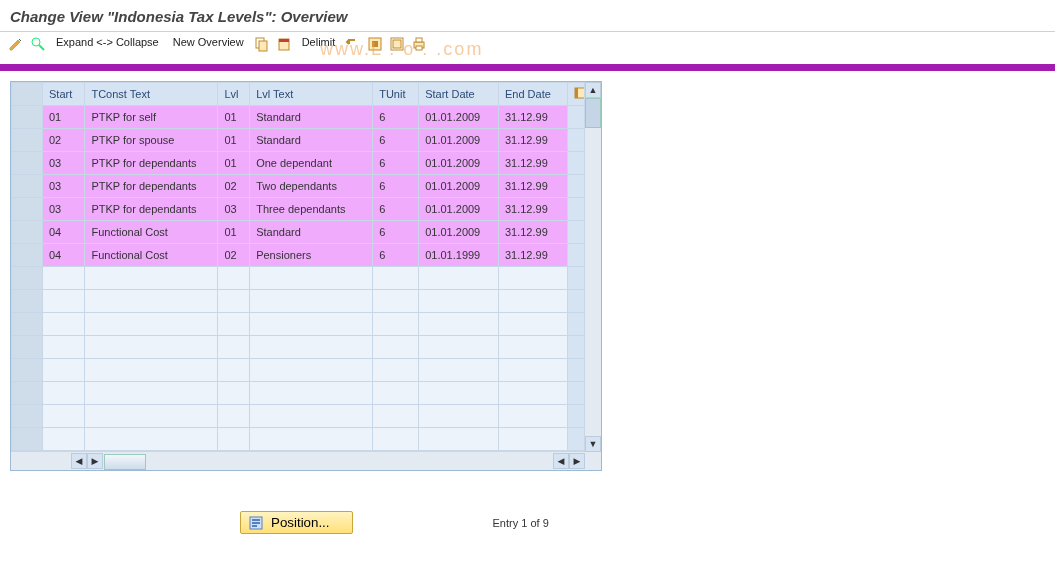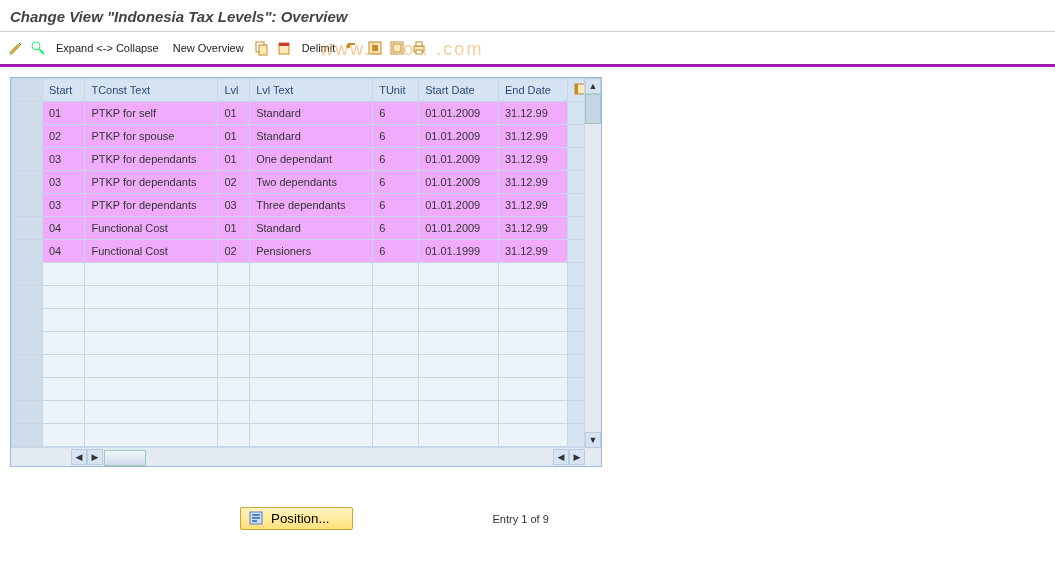--- a/index.html
+++ b/index.html
@@ -1,18 +1,18 @@
 <!DOCTYPE html>
 <html><head>
 <meta charset="utf-8">
 <style>
   html,body{margin:0;padding:0;font-family:Arial,Helvetica,sans-serif;font-size:11px;color:#333;background:#fff;width:1055px;height:573px;overflow:hidden}
   .title-bar{padding:8px 10px 6px;border-bottom:1px solid #d0d0d0}
   .title-bar h1{margin:0;font-style:italic;font-weight:bold;font-size:15px;color:#444}
-  .toolbar{display:flex;align-items:center;gap:6px;padding:4px 8px;border-bottom:3px solid #a21caf;height:24px}
+  .toolbar{display:flex;align-items:flex-start;gap:6px;padding:4px 8px;border-bottom:7px solid #a21caf;height:24px}
   .tb-ico{width:16px;height:16px;display:flex;align-items:center;justify-content:center;cursor:pointer}
   .tb-ico svg{width:16px;height:16px}
   .tb-text{padding:0 4px;cursor:pointer;color:#222}
   .watermark{position:absolute;left:320px;top:39px;font-size:18px;font-weight:normal;color:#f0a050;opacity:.55;letter-spacing:2px;pointer-events:none}
   .work-area{position:relative;padding:10px}
   .grid-wrap{border:1px solid #9cb9d6;width:590px;background:#f2f6fb;position:relative}
   .grid{border-collapse:collapse;font-size:11px;width:100%}
   .grid th,.grid td{border:1px solid #c7d7e8;padding:2px 6px;height:18px;white-space:nowrap;text-align:left;background:#eaf1f9}
   .grid th{background:#d6e3f2;color:#2a4a77;font-weight:normal}
   .row-sel{width:18px;background:#cfdcea !important}
@@ -22,21 +22,21 @@
   .vscroll{position:absolute;right:0;top:0;width:16px;height:calc(100% - 18px);background:#e4eaf2;border-left:1px solid #c7d7e8;display:flex;flex-direction:column}
   .vscroll .arrow{height:14px;background:#d6e3f2;border:1px solid #bcd;display:flex;align-items:center;justify-content:center;font-size:9px;cursor:pointer}
   .vscroll .track{flex:1;position:relative}
   .vscroll .thumb{position:absolute;top:0;left:0;right:0;height:28px;background:#c5d4e6;border:1px solid #9cb;}
   .hscroll{height:18px;background:#e4eaf2;border-top:1px solid #c7d7e8;display:flex;align-items:center}
   .hscroll .arrow{width:14px;height:14px;background:#d6e3f2;border:1px solid #bcd;display:flex;align-items:center;justify-content:center;font-size:9px;cursor:pointer}
   .hscroll .track{flex:0 0 300px;height:14px;background:#e4eaf2;position:relative;margin:0 1px}
   .hscroll .thumb{position:absolute;left:0;top:0;height:100%;width:40px;background:linear-gradient(#f2f6fb,#cfdcea);border:1px solid #9cb;}
   .hscroll .spacer{flex:1}
   .footer-row{display:flex;align-items:center;gap:140px;margin-top:40px;margin-left:230px}
-  .pos-btn{display:flex;gap:8px;background:linear-gradient(#fff4c0,#ffe07a);border:1px solid #c9a63a;padding:3px 22px 3px 8px;cursor:pointer;border-radius:2px}
+  .pos-btn{display:flex;align-items:center;gap:8px;background:linear-gradient(#fff4c0,#ffe07a);border:1px solid #c9a63a;padding:3px 22px 3px 8px;cursor:pointer;border-radius:2px}
   .pos-btn .ico{width:14px;height:14px}
 </style>
 </head>
 <body>
 
 <div class="title-bar">
   <h1>Change View "Indonesia Tax Levels": Overview</h1>
 </div>
 
 <div class="toolbar">

